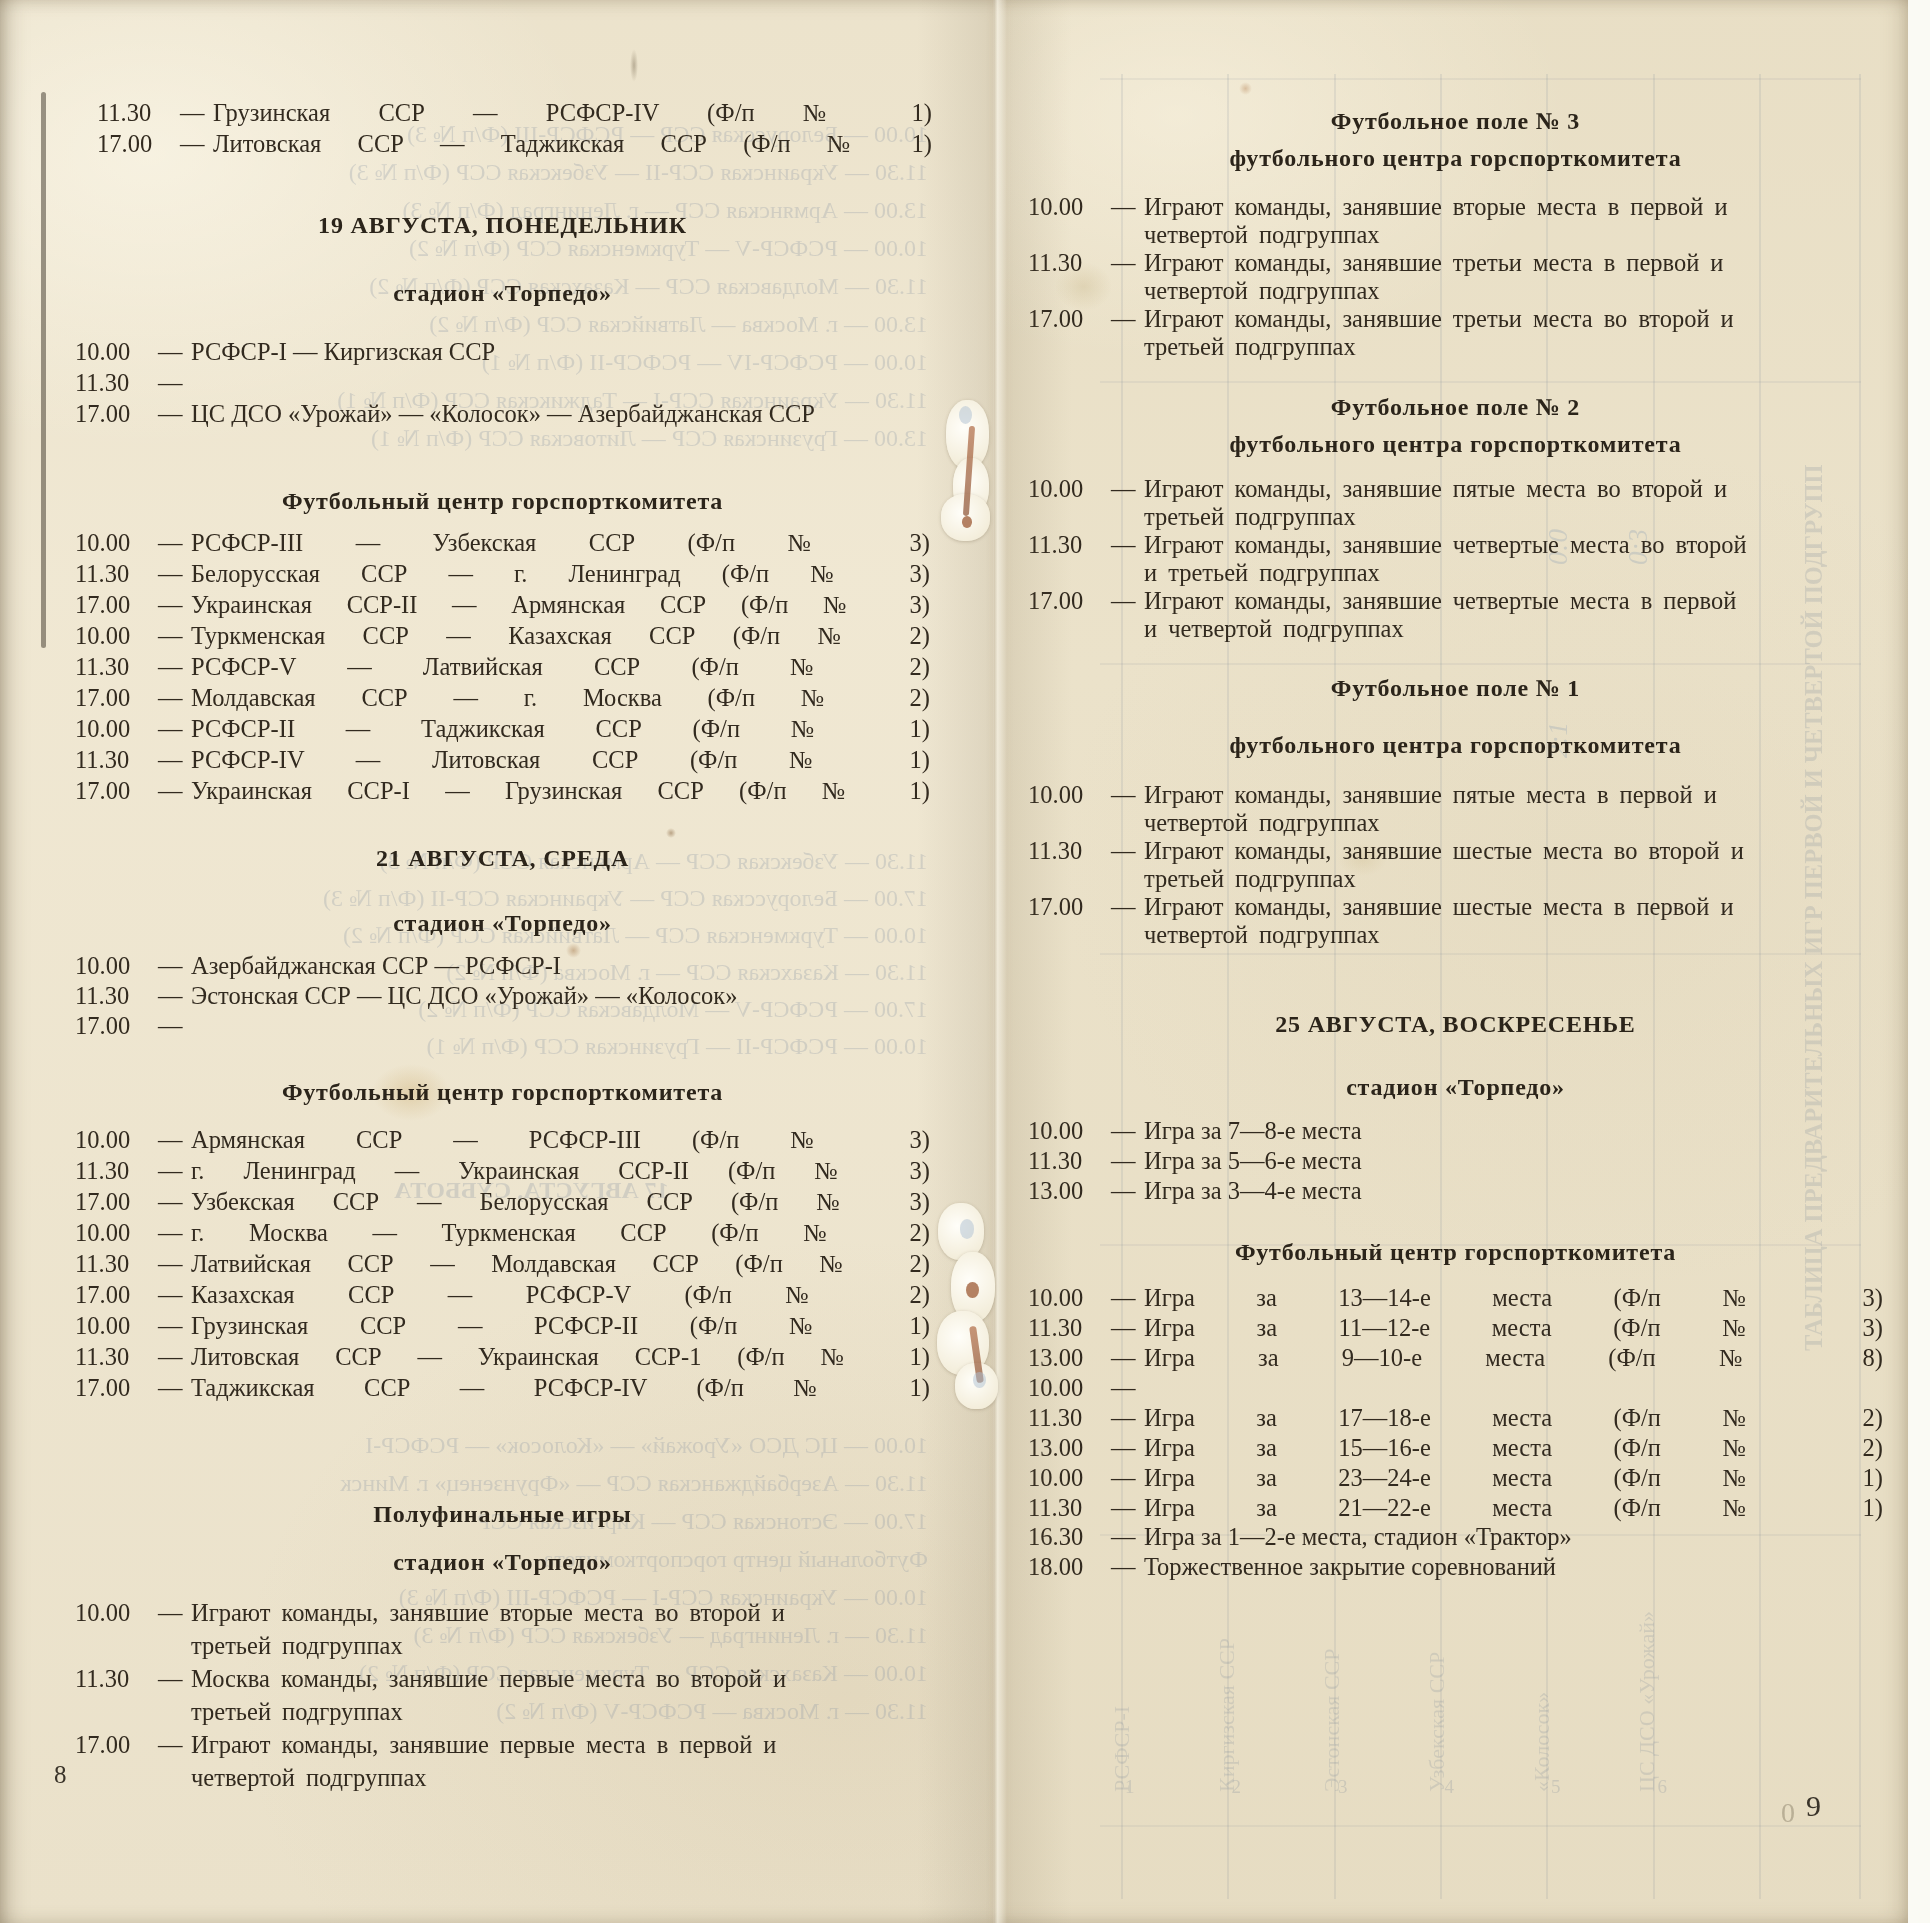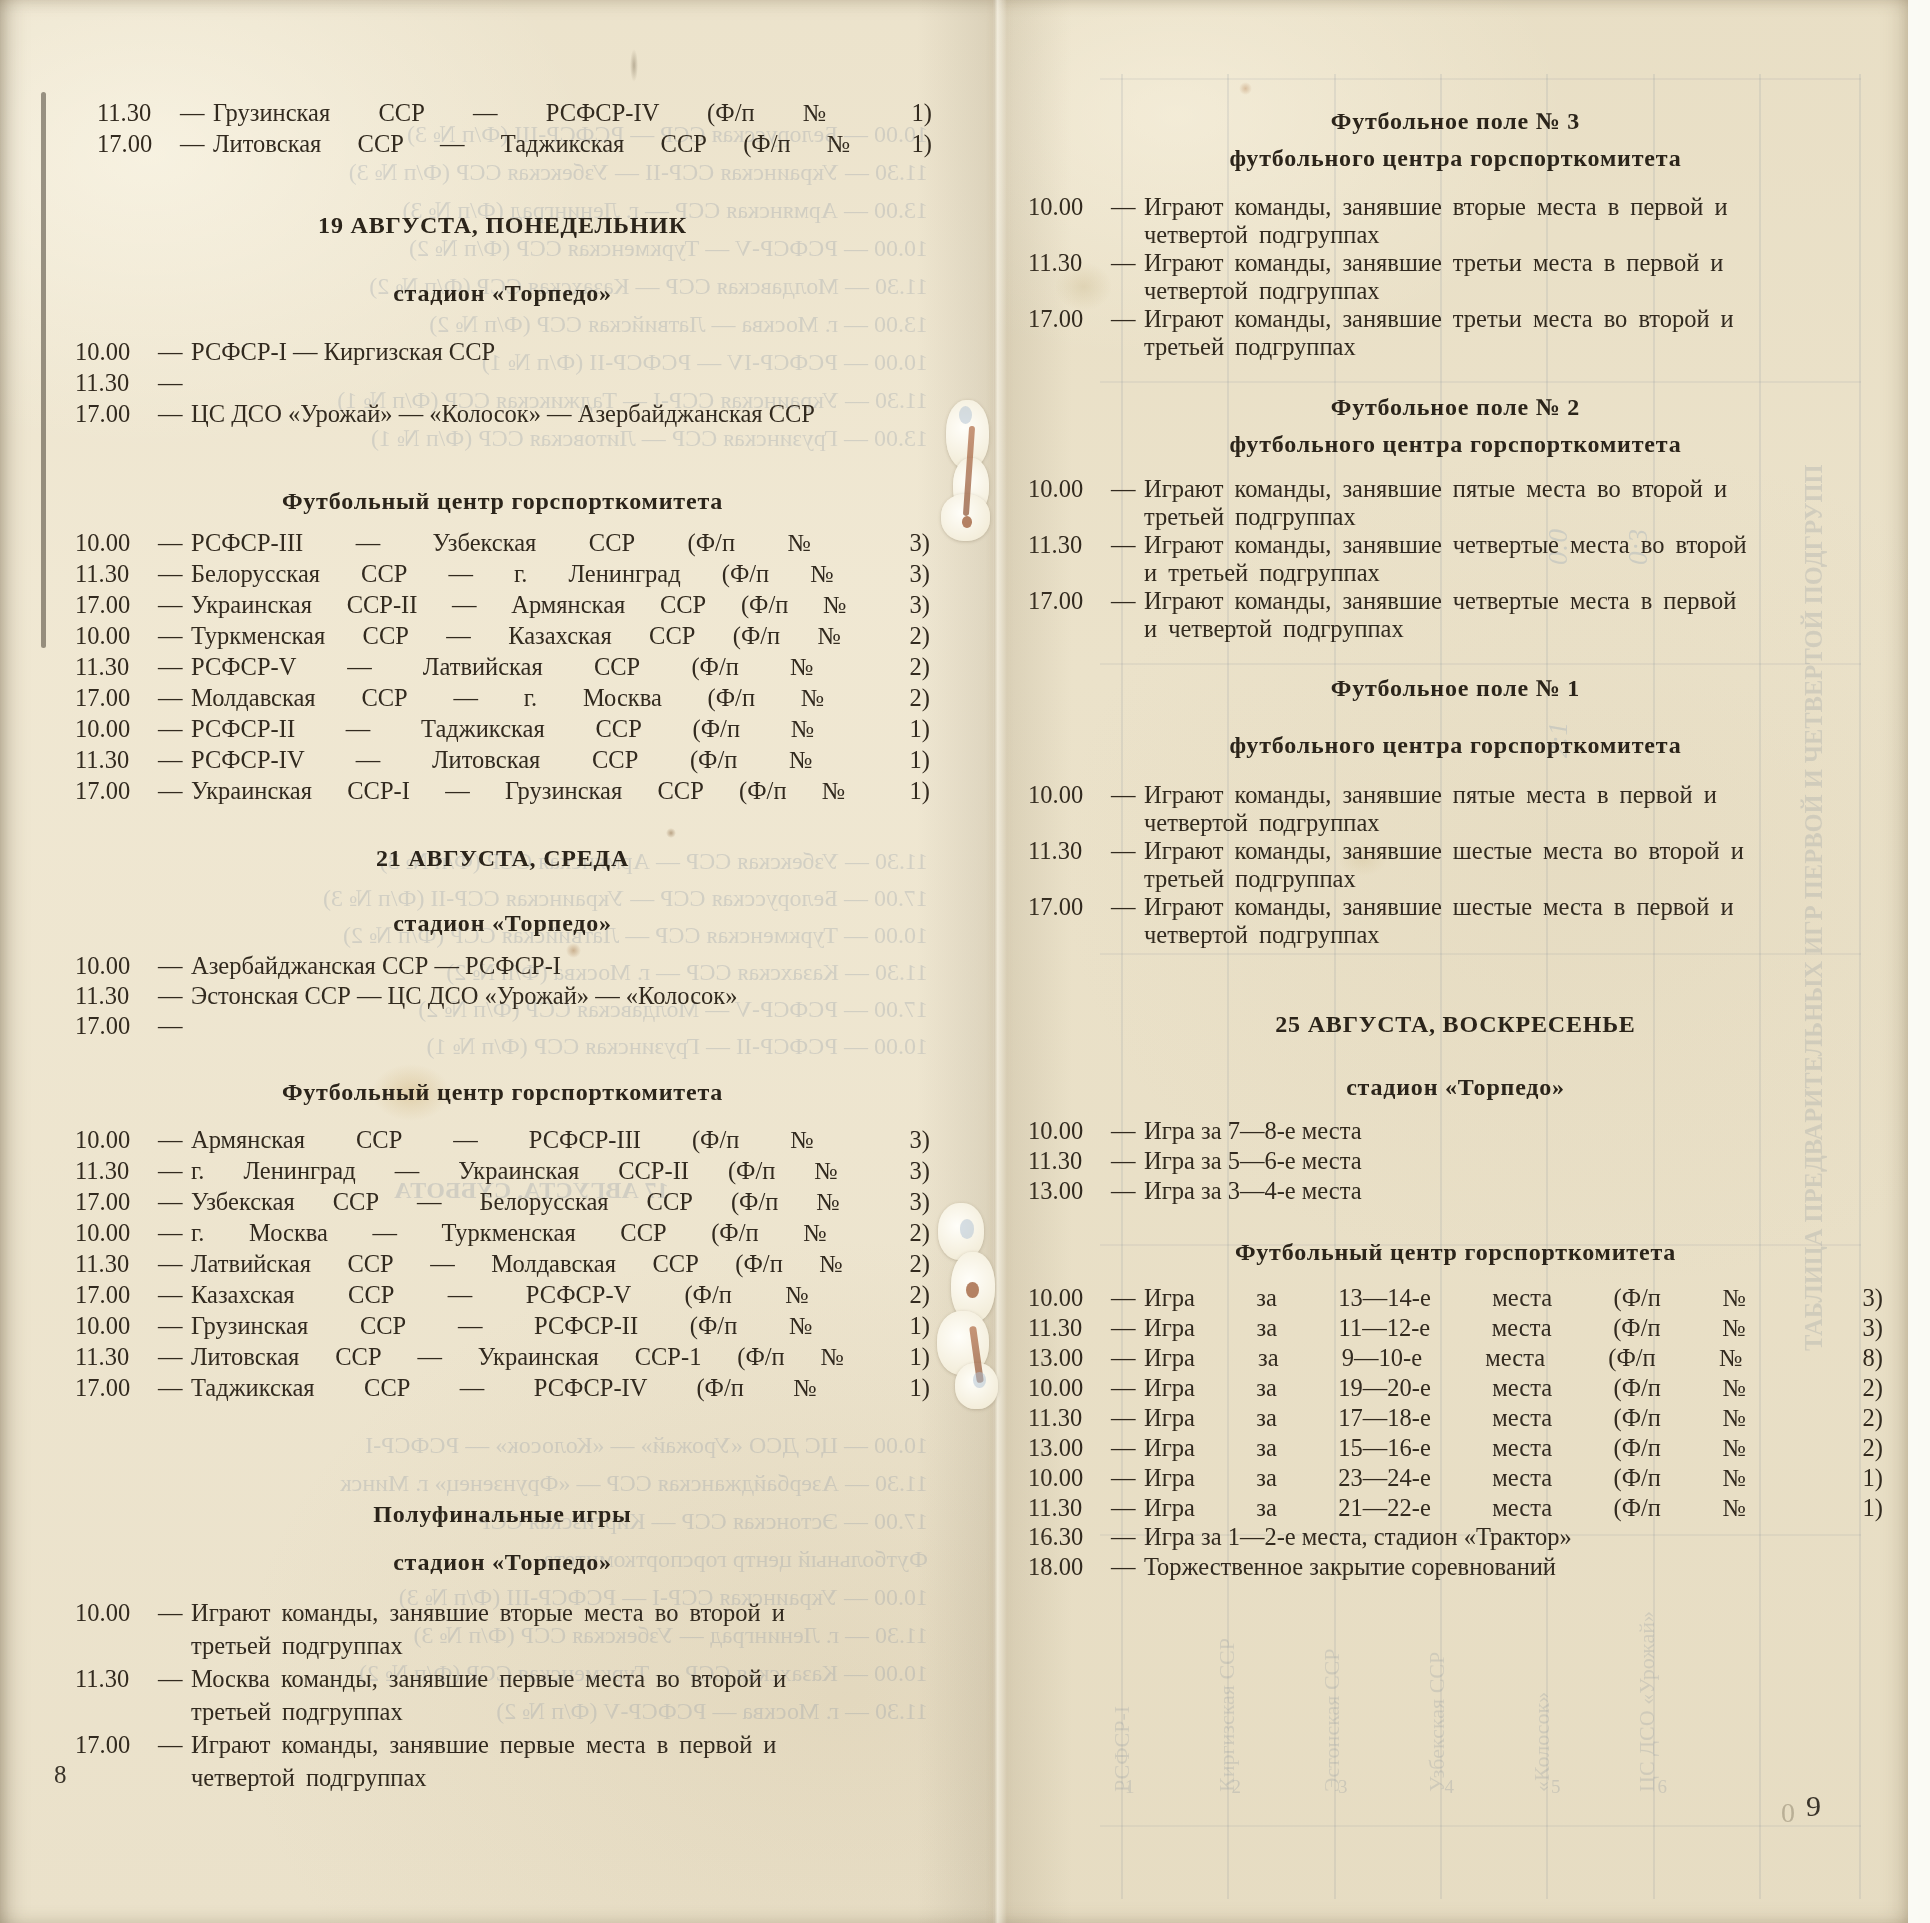--- a/index.html
+++ b/index.html
@@ -432,21 +432,20 @@
           <span class="x">Игра за 11—12-е места (Ф/п № 3)</span>
         </div>
         <div class="g">
           <span class="t">13.00</span>
           <span class="d">—</span>
           <span class="x">Игра за 9—10-е места (Ф/п № 8)</span>
         </div>
         <div class="g">
           <span class="t">10.00</span>
           <span class="d">—</span>
-          <span class="x">Игра за 19—20-е места (Ф/п № 2)</span>
         </div>
         <div class="g">
           <span class="t">11.30</span>
           <span class="d">—</span>
           <span class="x">Игра за 17—18-е места (Ф/п № 2)</span>
         </div>
         <div class="g">
           <span class="t">13.00</span>
           <span class="d">—</span>
           <span class="x">Игра за 15—16-е места (Ф/п № 2)</span>

